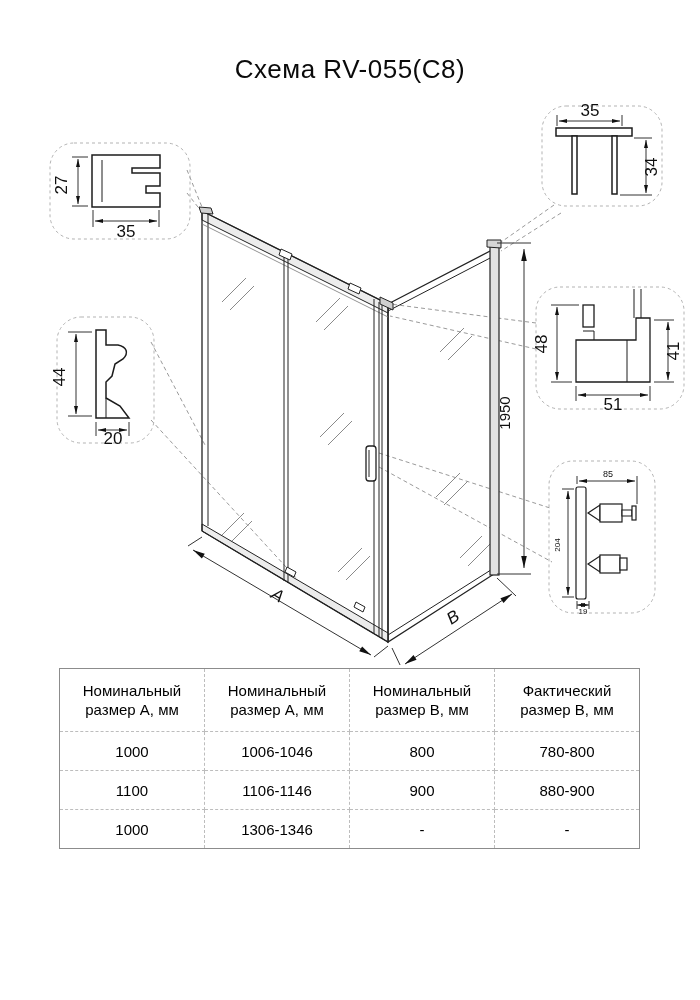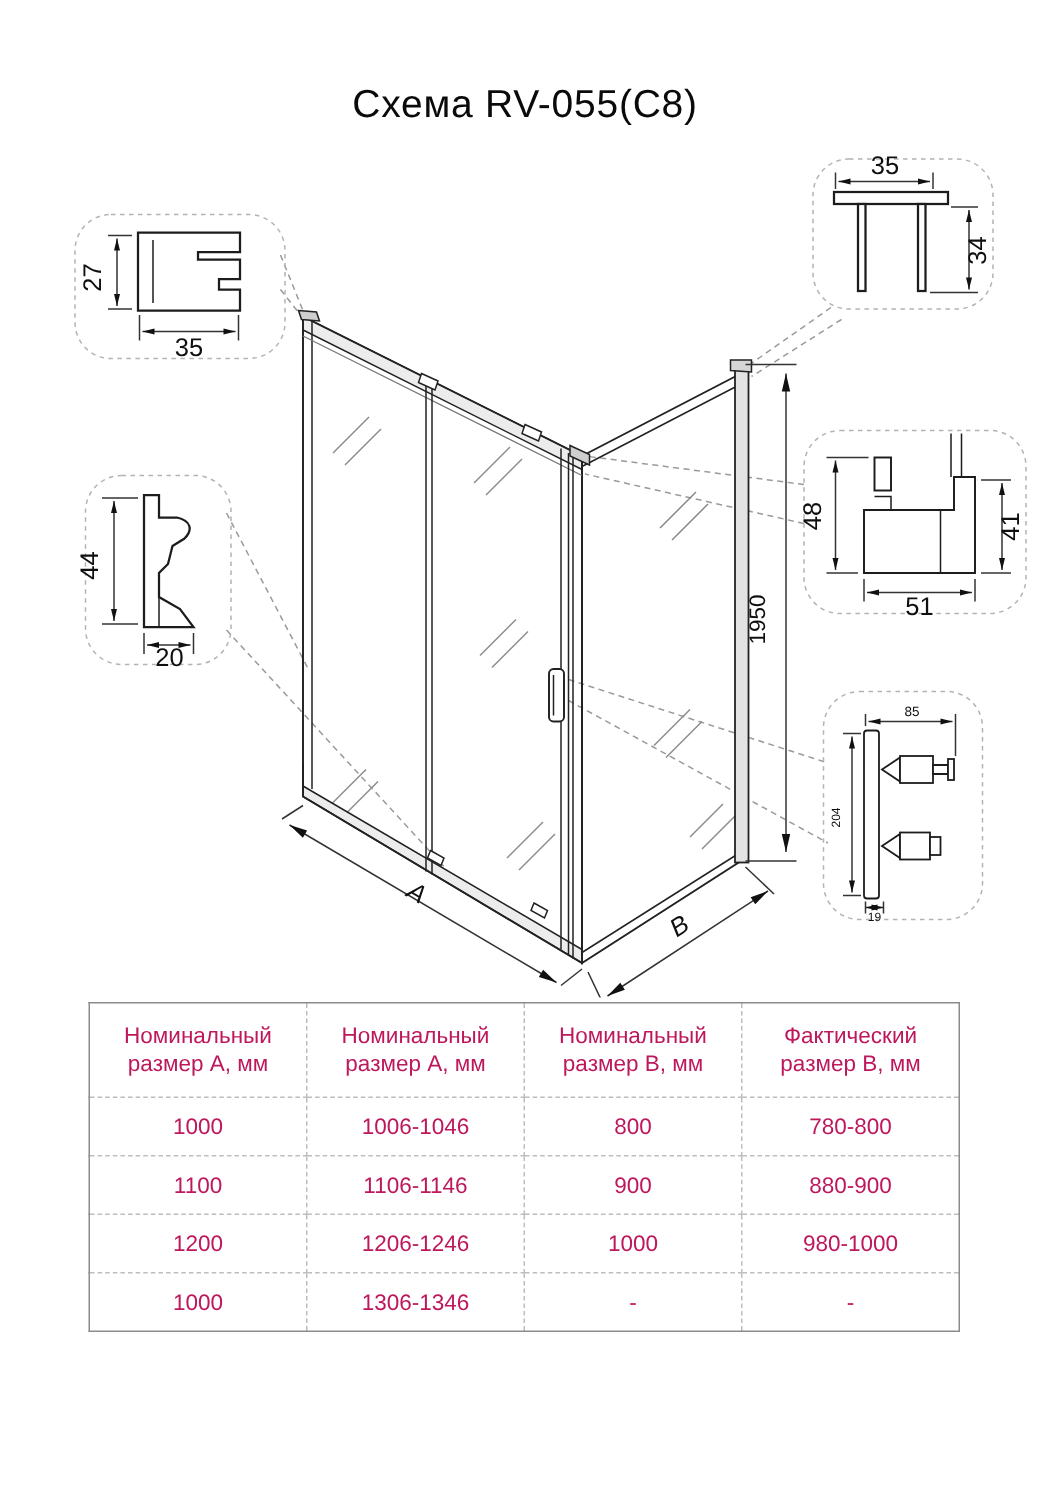--- a/index.html
+++ b/index.html
@@ -1,19 +1,19 @@
 <!DOCTYPE html>
 <html><head>
 <meta charset="utf-8">
 <style>
   html,body{margin:0;padding:0;background:#fff;}
   body{width:700px;height:1000px;position:relative;font-family:"Liberation Sans",sans-serif;color:#111;}
   .page-title{position:absolute;top:30px;left:0;width:700px;text-align:center;font-size:26px;letter-spacing:.5px;color:#0a0a0a;margin-top:24px;}
   svg{position:absolute;left:0;top:0;}
-  .dims-table{position:absolute;left:59px;top:668px;width:581px;border-collapse:collapse;table-layout:fixed;font-size:15px;color:#be185d;}
+  .dims-table{position:absolute;left:59px;top:668px;width:581px;border-collapse:collapse;table-layout:fixed;font-size:15px;color:#000000;}
   .dims-table,.dims-table td,.dims-table th{border:1px solid #8c8c8c;}
   .dims-table td,.dims-table th{border:1px dashed #bdbdbd;text-align:center;vertical-align:middle;font-weight:normal;padding:0 10px;}
   .dims-table thead th{height:62px;line-height:19px;}
   .dims-table tbody td{height:38px;}
   .dims-table{border:1px solid #8c8c8c;}
   text{fill:#0f0f0f;}
 </style>
 </head>
 <body>
 
@@ -234,25 +234,19 @@
       <td>800</td>
       <td>780-800</td>
     </tr>
     <tr>
       <td>1100</td>
       <td>1106-1146</td>
       <td>900</td>
       <td>880-900</td>
     </tr>
     <tr>
-      <td>1200</td>
-      <td>1206-1246</td>
-      <td>1000</td>
-      <td>980-1000</td>
-    </tr>
-    <tr>
       <td>1000</td>
       <td>1306-1346</td>
       <td>-</td>
       <td>-</td>
     </tr>
   </tbody>
 </table>
 
 </body></html>

